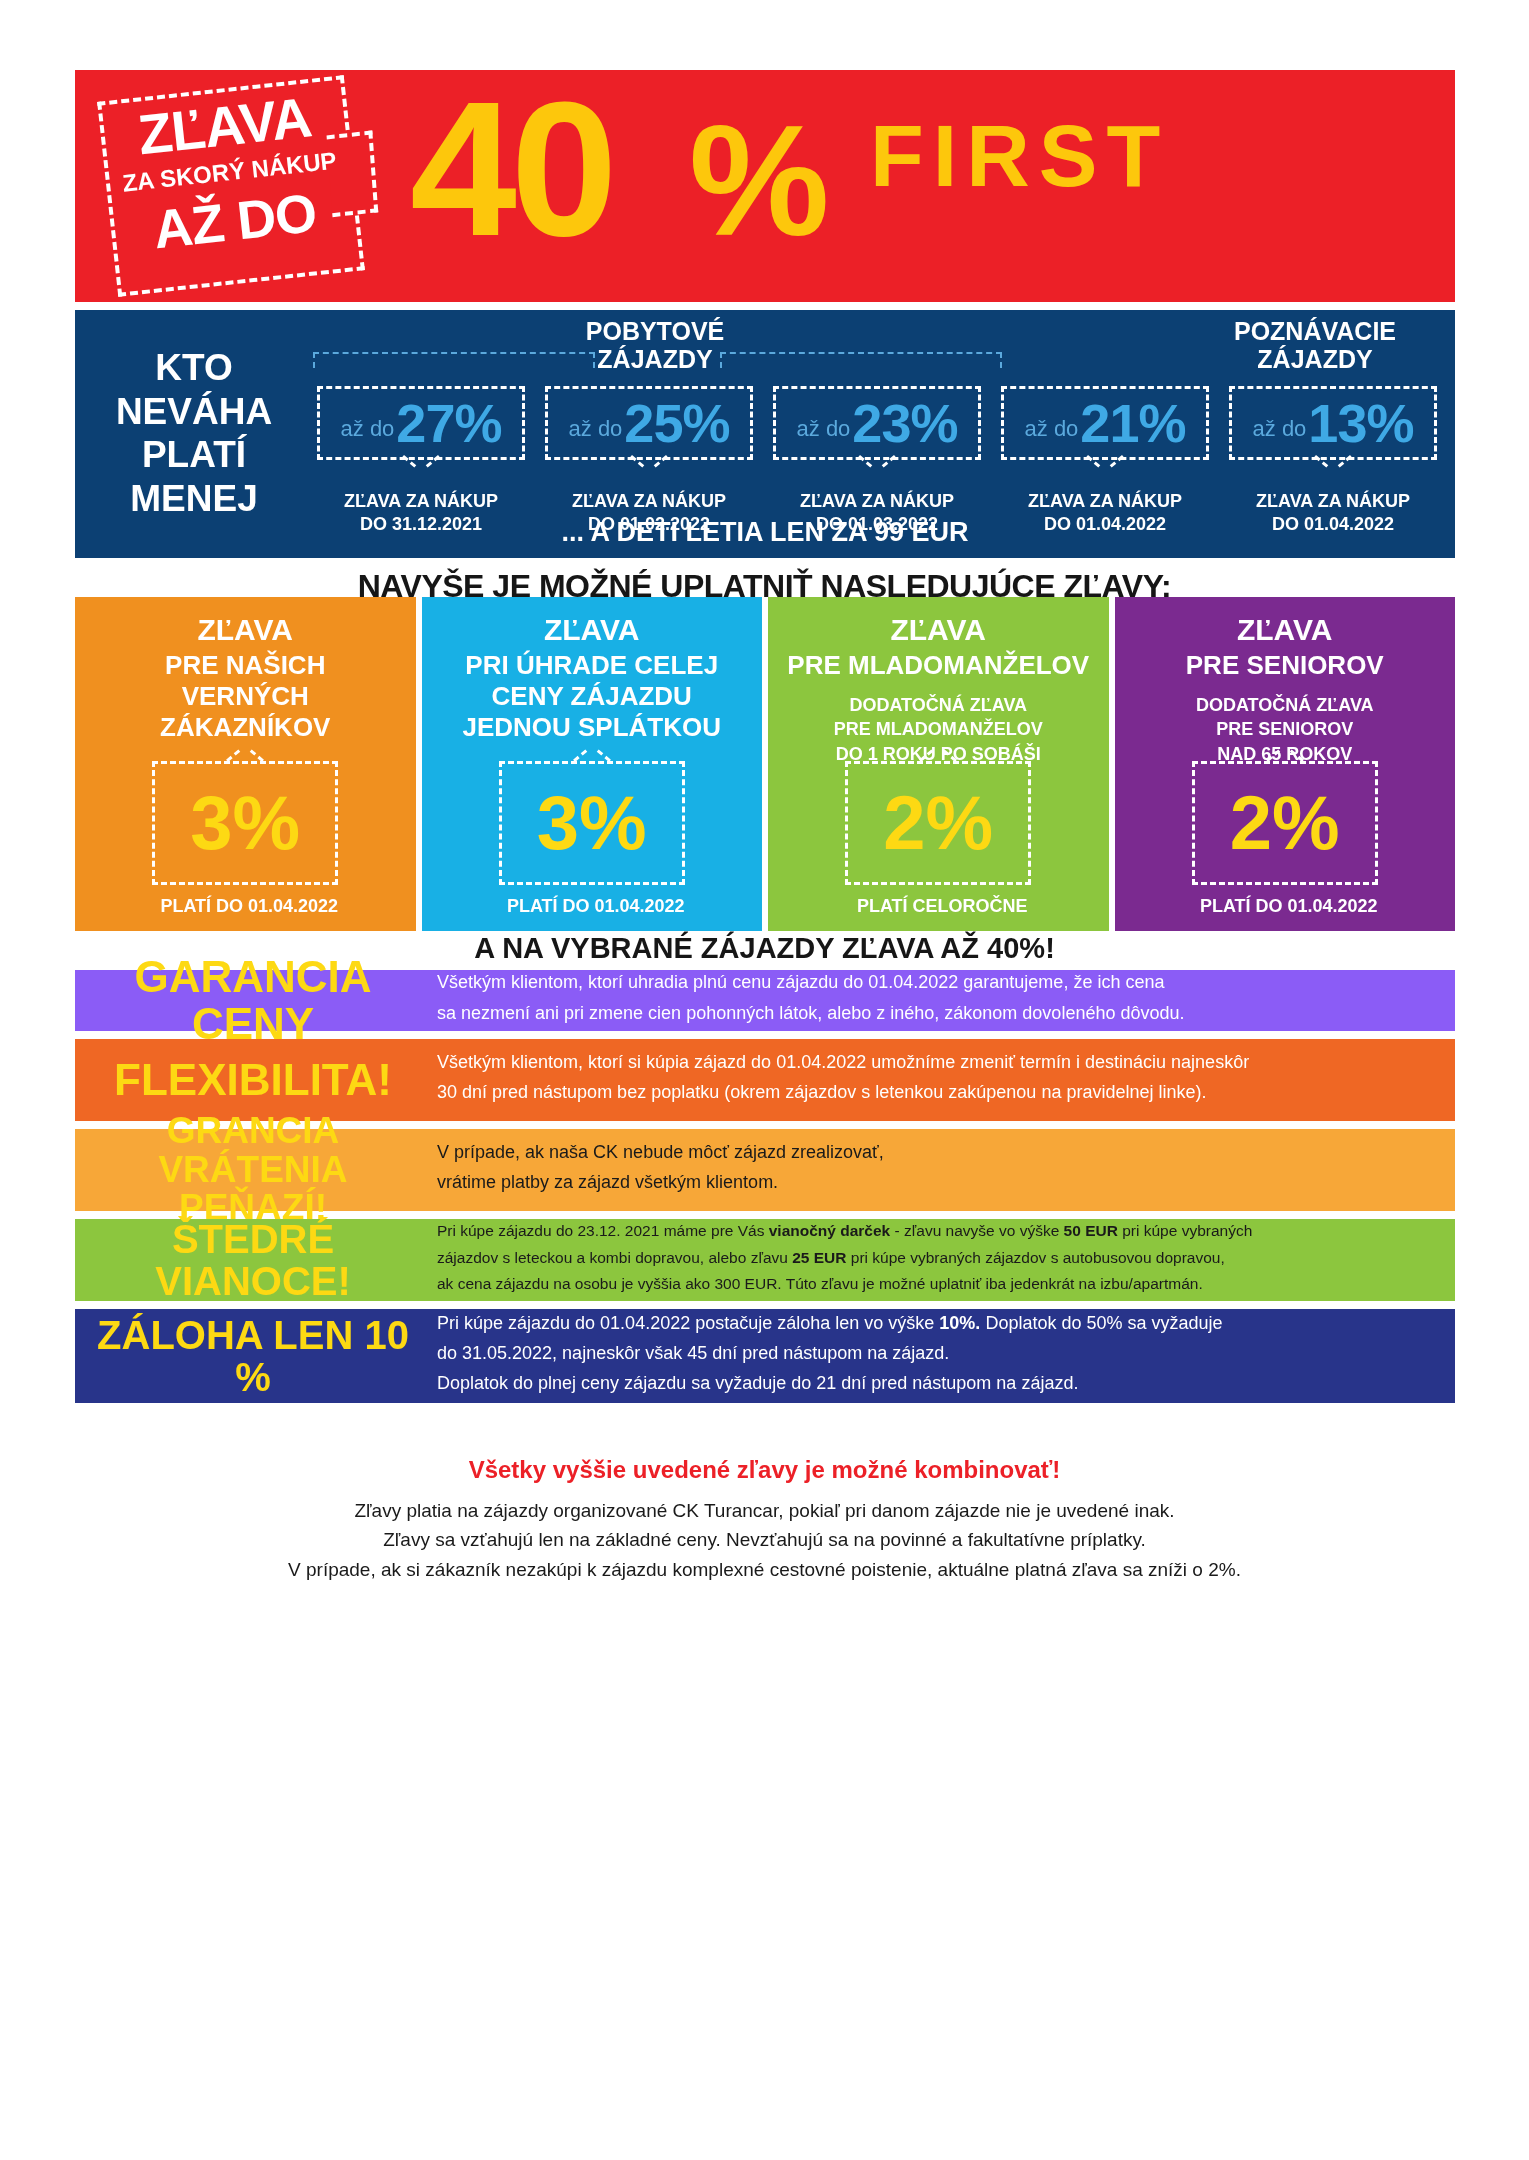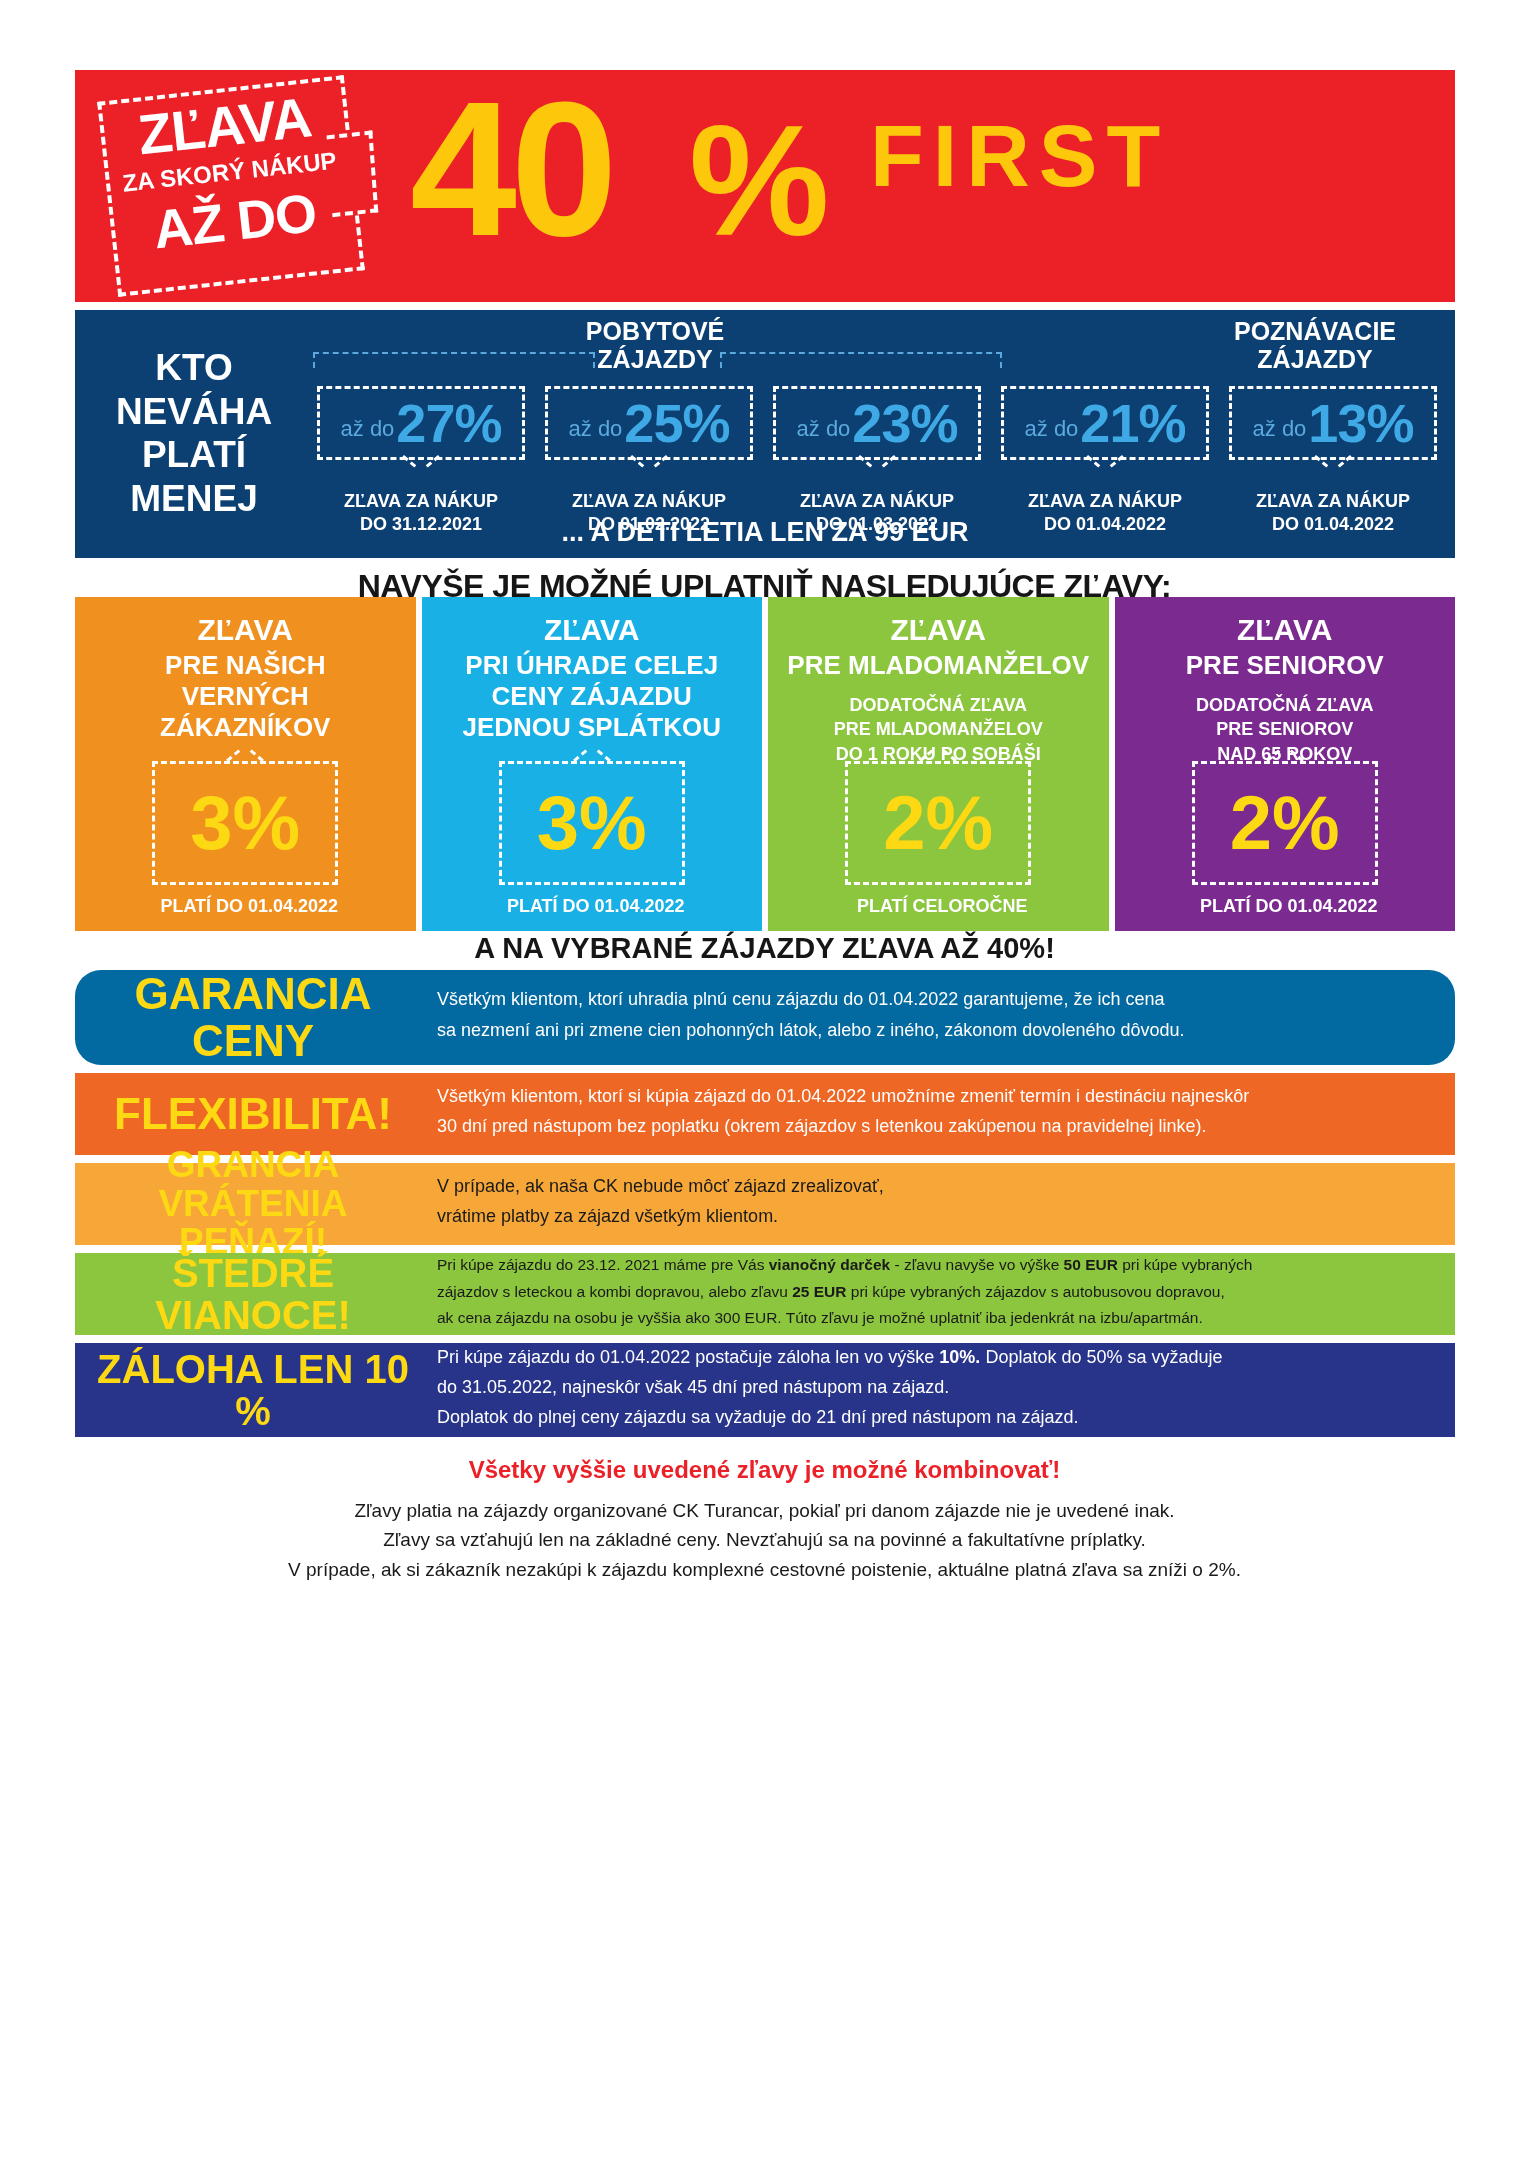--- a/index.html
+++ b/index.html
@@ -144,21 +144,21 @@
   
   .rows{position:absolute;left:75px;top:970px;width:1380px;}
   .row{display:flex;align-items:center;margin-bottom:8px;position:relative;}
   .row .rlabel{
     width:356px;flex:none;text-align:center;font-weight:bold;line-height:1.05;
     padding:0 6px;box-sizing:border-box;
   }
   .row .rbody{flex:1;padding:0 22px 0 6px;box-sizing:border-box;}
   .row .rbody p{margin:0 0 5px 0;line-height:1.4;}
 
-  .r1{background:#0369a1;height:95px;border-radius:26px;}
+  .r1{background:#8b5cf6;height:61px;}
   .r1 .rlabel{font-size:44px;color:#fdd913;}
   .r1 .rbody{color:#fff;font-size:18px;}
 
   .r2{background:#ef6724;height:82px;}
   .r2 .rlabel{font-size:44px;color:#fdd913;}
   .r2 .rbody{color:#fff;font-size:18px;}
 
   .r3{background:#f7a738;height:82px;}
   .r3 .rlabel{font-size:37px;color:#fdd913;}
   .r3 .rbody{color:#1a1a1a;font-size:18px;}

